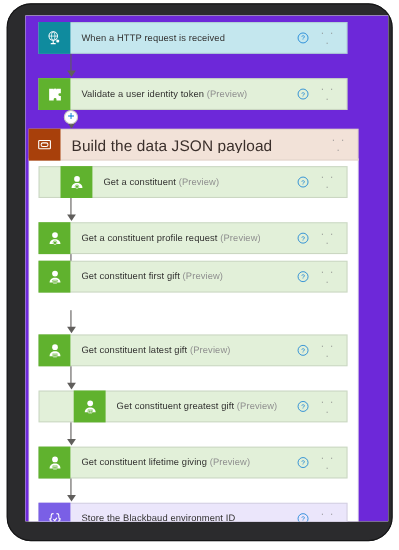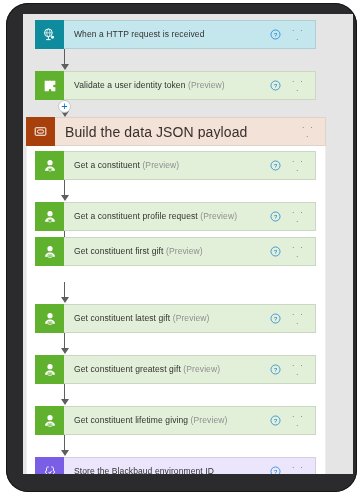--- a/index.html
+++ b/index.html
@@ -25,21 +25,21 @@
     width: 330px; height: 460px;
     background: #ffffff;
     overflow: hidden;
   }
 
   
   #designer-canvas {
     position: relative;
     width: 330px;
     height: 460px;
-    background: #e5e5e5;
+    background: #6d28d9;
   }
 
   
   .card {
     position: absolute;
     height: 29px;
     display: flex;
     align-items: center;
     border: 1px solid rgba(0,0,0,0.10);
   }
@@ -218,21 +218,21 @@
             <rect x="7" y="9.4" width="10" height="5.2" rx="2.6" fill="none" stroke="#fff" stroke-width="1.5"></rect>
           </svg>
         </div>
         <div class="card-title">
           <span>Build the data JSON payload</span>
           <span class="preview-tag"></span>
         </div>
         <div class="more-menu">· · ·</div>
       </div>
 
-      <div class="card step" style="top:137px; background:#e2f0d9;">
+      <div class="card step" style="top:137px; background:#e2f0d9;padding-left:20px;">
         <div class="icon-box" style="background:#60b22e;">
           <svg class="glyph" width="16" height="16" viewBox="0 0 24 24" aria-hidden="true">
             <circle cx="12" cy="7" r="3.9" fill="#ffffff"></circle>
             <path d="M4.6 19.2c0-4.1 3.3-6.6 7.4-6.6s7.4 2.5 7.4 6.6z" fill="#ffffff"></path>
             <circle cx="12" cy="17.6" r="3.1" fill="#60b22e"></circle>
             <circle cx="12" cy="17.6" r="2.3" fill="none" stroke="#ffffff" stroke-width="0.9"></circle>
           </svg>
         </div>
         <div class="card-title">
           <span>Get a constituent</span>
@@ -328,21 +328,21 @@
           </svg>
         </div>
         <div class="more-menu">· · ·</div>
       </div>
 
       <div class="connector" style="left:36px; top:319px; height:21px;">
         <div class="conn-line"></div>
           <div class="conn-head"></div>
       </div>
 
-      <div class="card step" style="top:341px; background:#e2f0d9;">
+      <div class="card step" style="top:341px; background:#e2f0d9;padding-left:32px;">
         <div class="icon-box" style="background:#60b22e;">
           <svg class="glyph" width="16" height="16" viewBox="0 0 24 24" aria-hidden="true">
             <circle cx="12" cy="7" r="3.9" fill="#ffffff"></circle>
             <path d="M4.6 19.2c0-4.1 3.3-6.6 7.4-6.6s7.4 2.5 7.4 6.6z" fill="#ffffff"></path>
             <rect x="8.6" y="15.4" width="6.8" height="5.6" rx="0.6" fill="#60b22e"></rect>
             <rect x="9.4" y="16.2" width="5.2" height="4" rx="0.4" fill="none" stroke="#ffffff" stroke-width="0.9"></rect>
             <line x1="12" y1="16.2" x2="12" y2="20.2" stroke="#ffffff" stroke-width="0.8"></line>
           </svg>
         </div>
         <div class="card-title">

